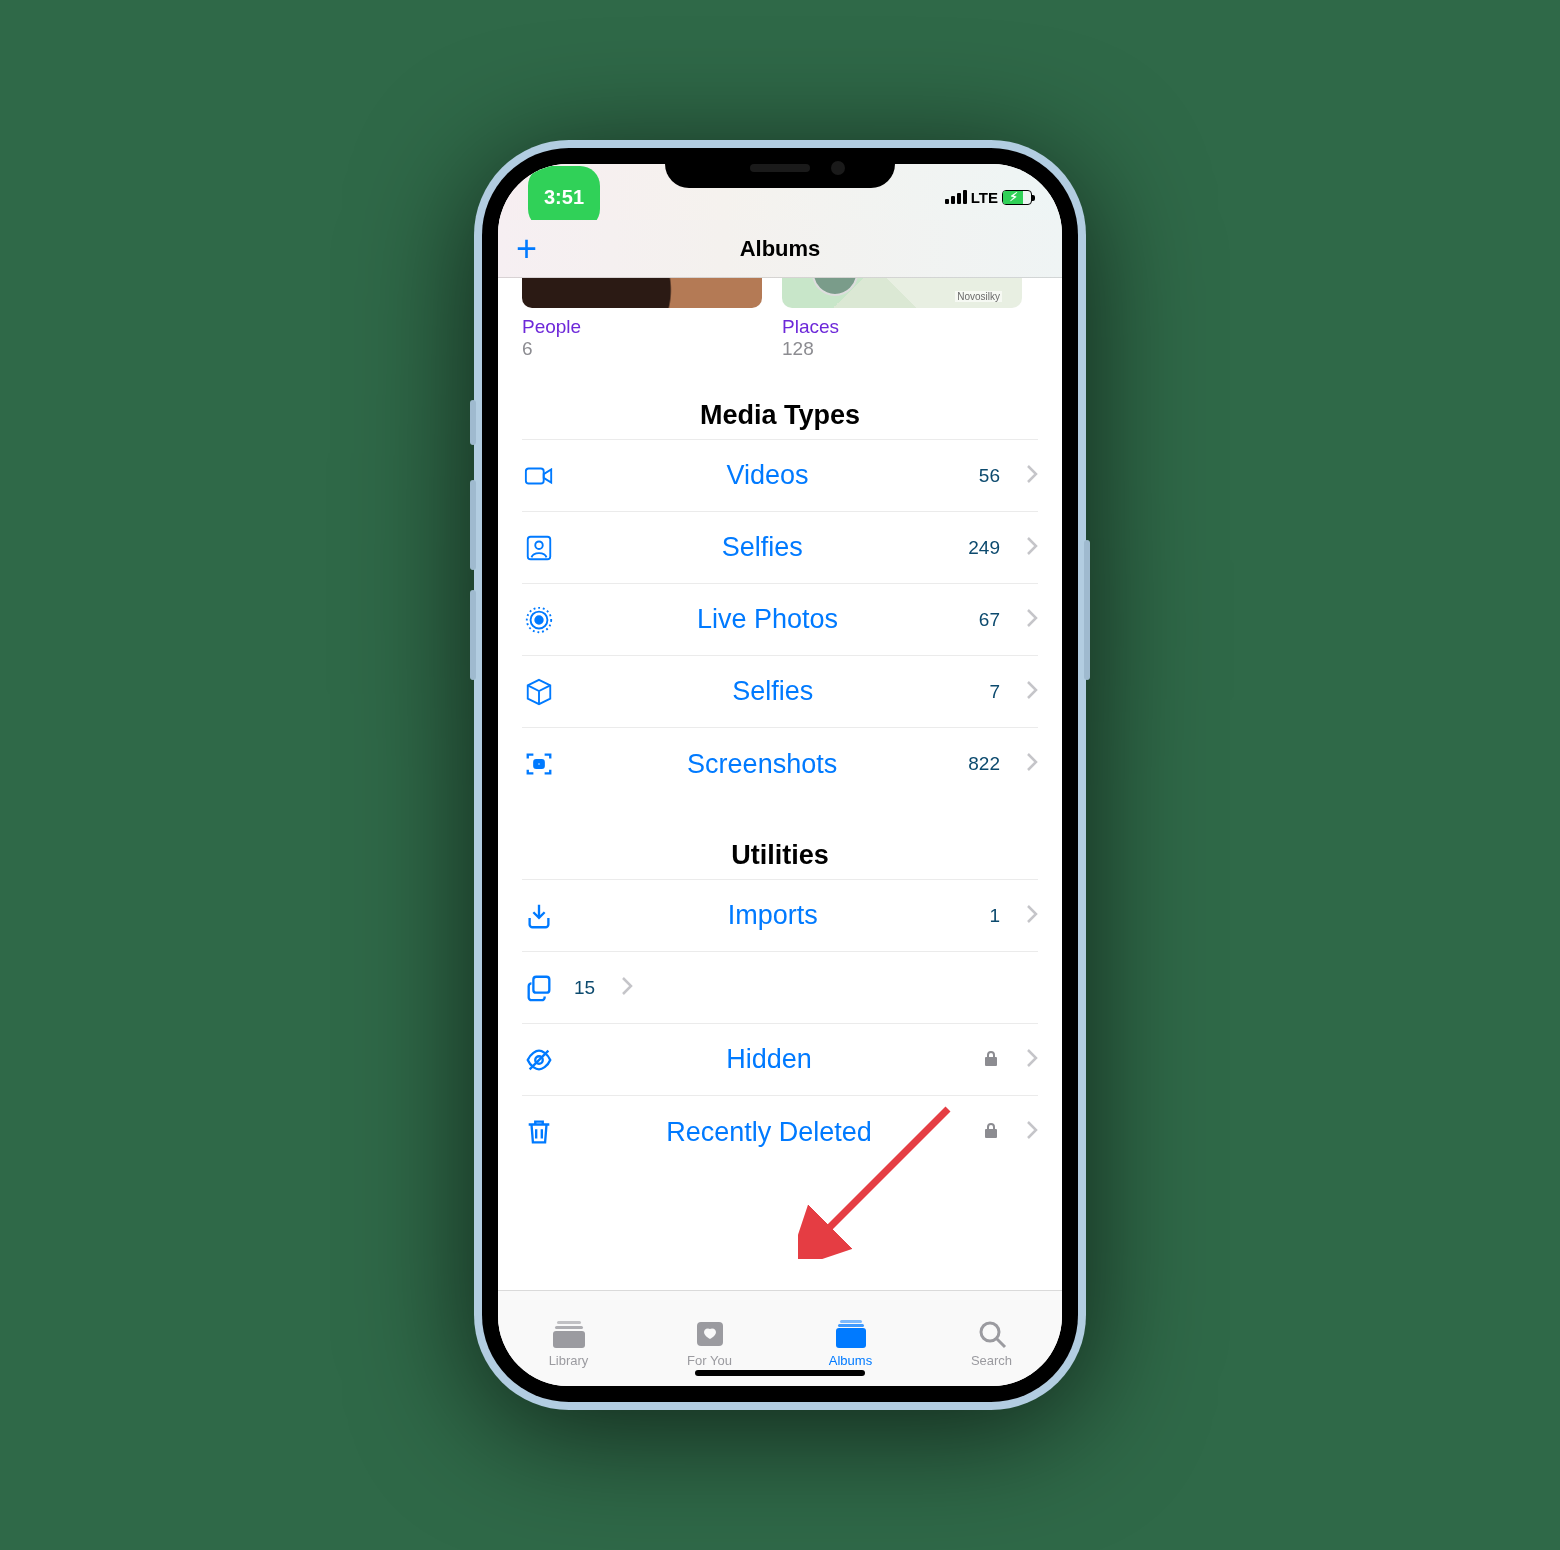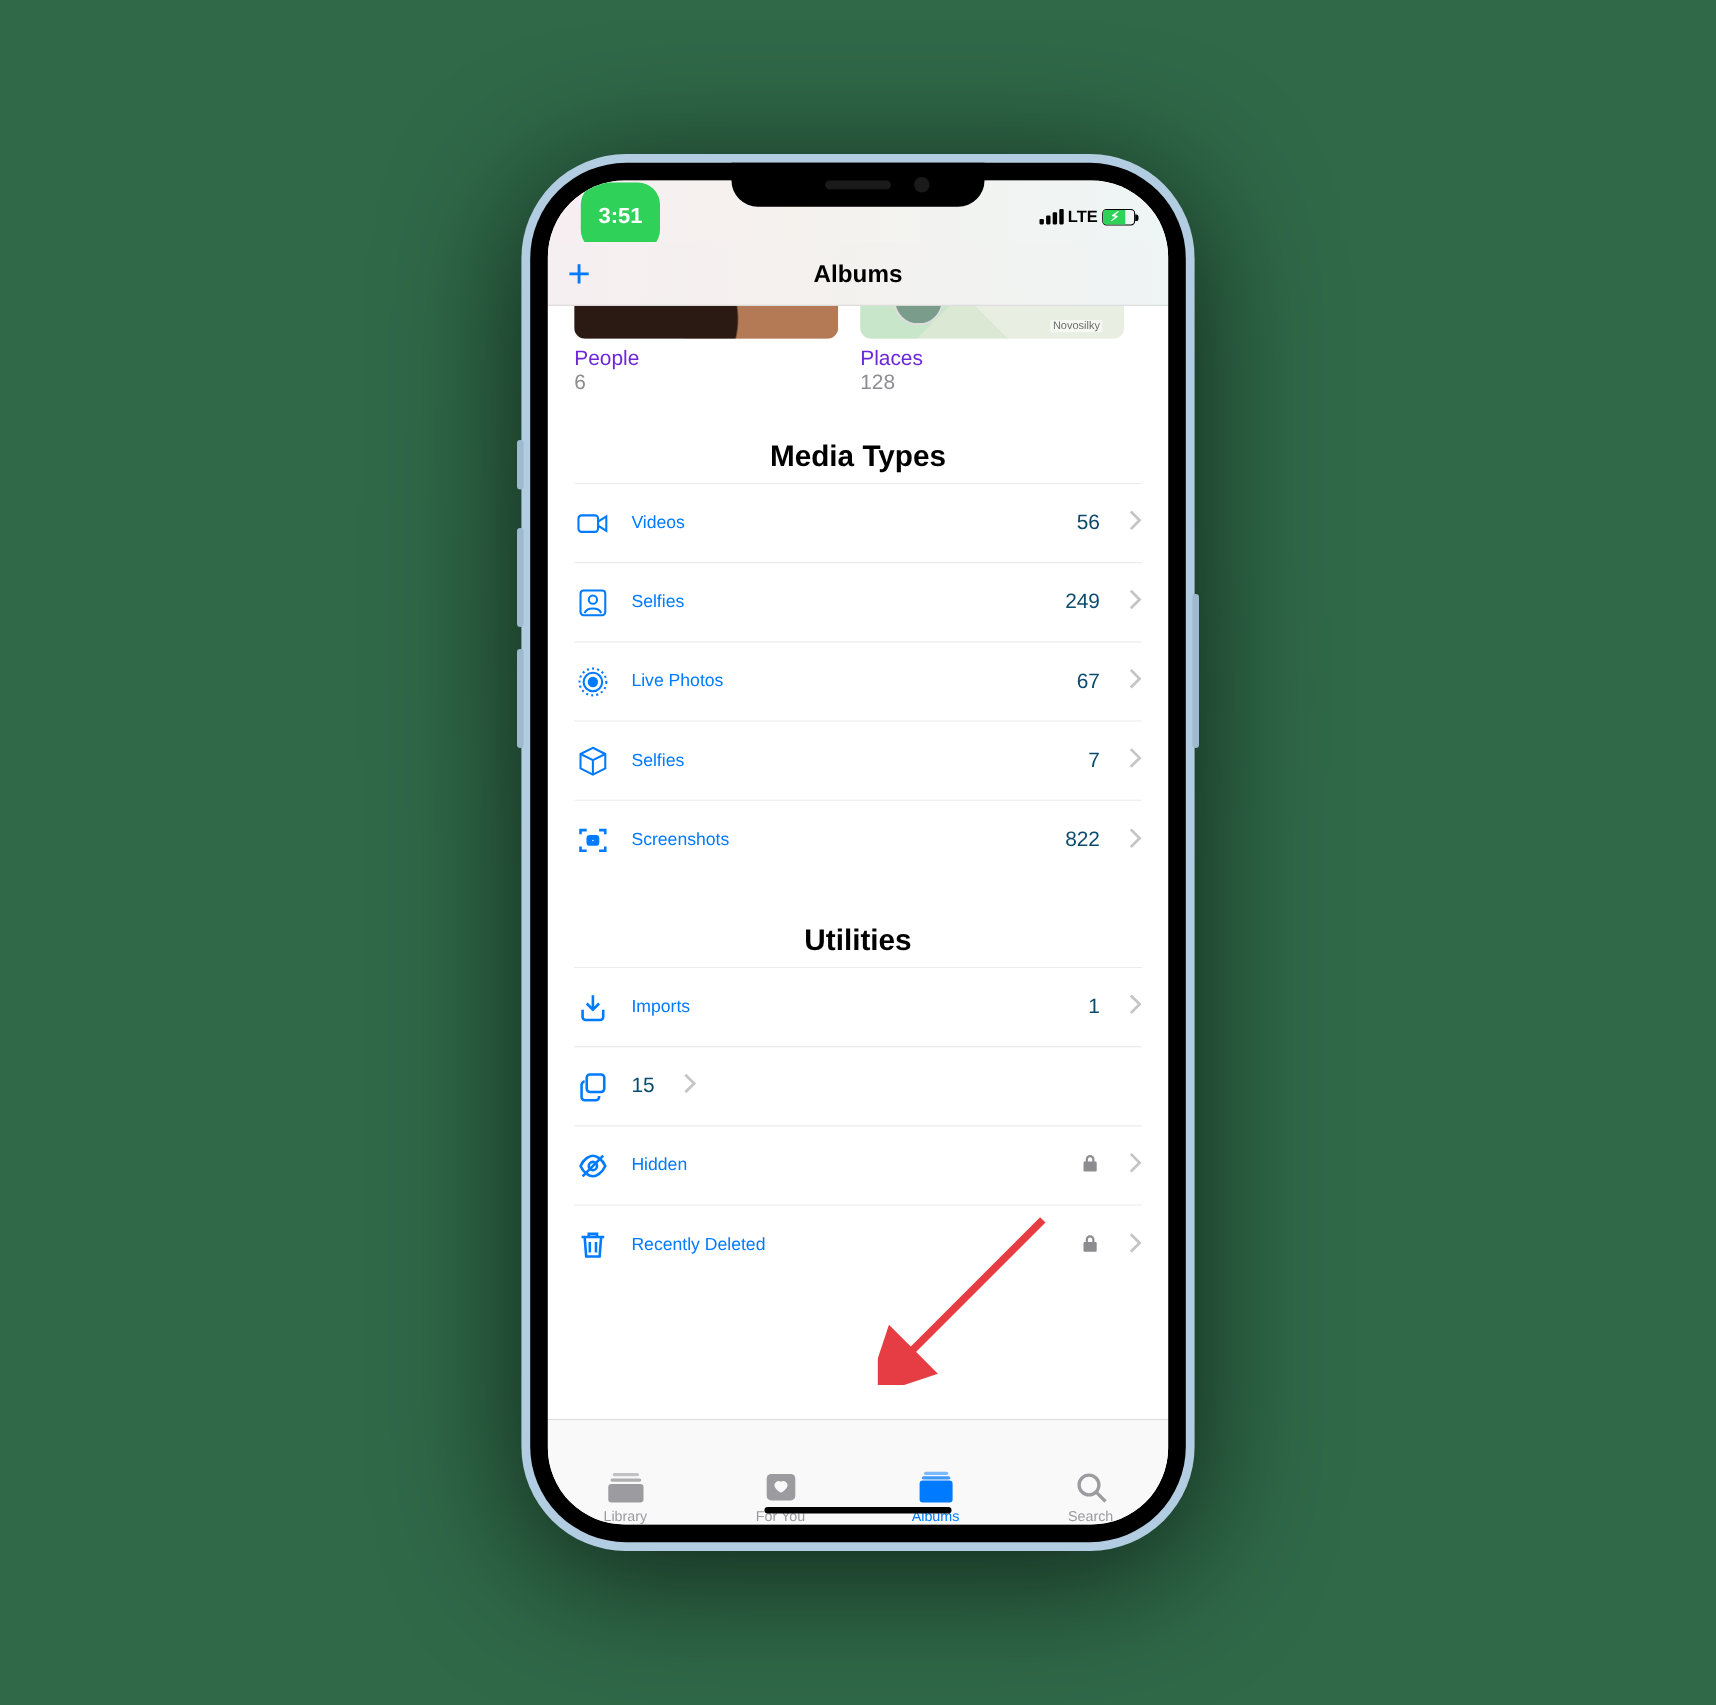--- a/index.html
+++ b/index.html
@@ -242,22 +242,23 @@
     width: 34px;
     display: flex;
     align-items: center;
     justify-content: center;
     color: #007aff;
     flex-shrink: 0;
   }
   .row-icon svg { width: 30px; height: 30px; }
   .row-label {
     flex: 1;
-    font-size: 16px;
+    font-size: 27px;
     color: #007aff;
+    text-align: center;
   }
   .row-count {
     font-size: 19px;
     color: #0c4a6e;
   }
   .row-lock {
     color: #8c8c91;
   }
   .row-lock svg { width: 18px; height: 18px; }
   .chevron {
@@ -265,21 +266,21 @@
     margin-left: 8px;
   }
   .chevron svg { width: 12px; height: 20px; }
 
   .tab-bar {
     height: 96px;
     background: #f9f9f9;
     border-top: 1px solid rgba(0,0,0,0.12);
     display: flex;
     justify-content: space-around;
-    align-items: flex-end;
+    align-items: center;
     padding-top: 10px;
     flex-shrink: 0;
     position: relative;
   }
   .tab {
     display: flex;
     flex-direction: column;
     align-items: center;
     gap: 4px;
     color: #9b9ba0;

